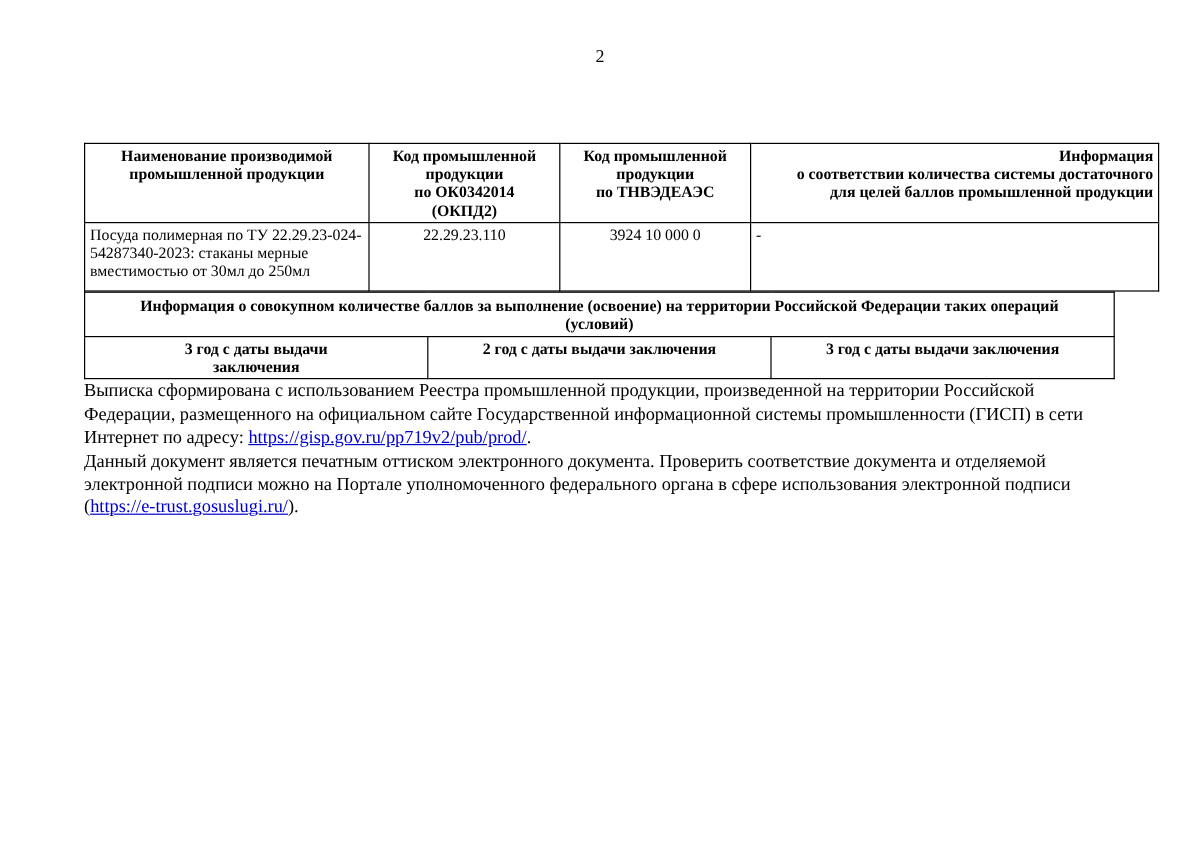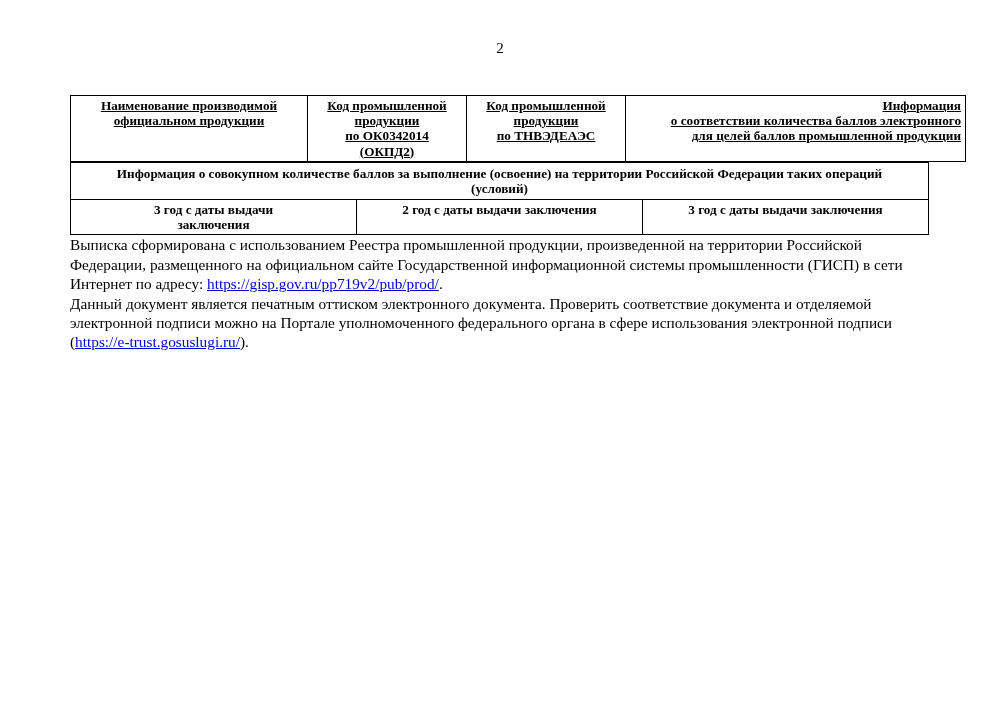--- a/index.html
+++ b/index.html
@@ -41,22 +41,21 @@
     vertical-align: top;
     padding: 2px 4px;
     font-size: 13.2px;
     line-height: 1.15;
   }
   table.doc-table th {
     text-align: center;
     font-weight: bold;
   }
   .t1 {
-    margin-top: 38px;
-    text-decoration: underline;
+    margin-top: 62px;
   }
   .t1 .c1 { width: 228px; }
   .t1 .c2 { width: 150px; }
   .t1 .c3 { width: 150px; }
   .t1 .c4 { width: 331px; text-align: right; }
   .t1 td.body-cell {
     height: 52px;
   }
   .t1 td.center { text-align: center; }
   .t1 td.left { text-align: left; }
@@ -96,38 +95,44 @@
 
   <div class="page-number">2</div>
 
   <div class="content">
 
     <table class="doc-table t1">
       <tbody>
           <tr>
         <th class="c1">
           <span>Наименование производимой</span><br>
-          <span>официальном продукции</span>
+          <span>промышленной продукции</span>
         </th>
         <th class="c2">
           <span>Код промышленной</span><br>
           <span>продукции</span><br>
           <span>по ОК0342014</span><br>
           <span>(ОКПД2)</span>
         </th>
         <th class="c3">
           <span>Код промышленной</span><br>
           <span>продукции</span><br>
           <span>по ТНВЭДЕАЭС</span>
         </th>
         <th class="c4">
           <span>Информация</span><br>
-          <span>о соответствии количества баллов электронного</span><br>
+          <span>о соответствии количества системы достаточного</span><br>
           <span>для целей баллов промышленной продукции</span>
         </th>
+      </tr>
+      <tr>
+        <td class="c1 body-cell left">Посуда полимерная по ТУ 22.29.23-024-54287340-2023: стаканы мерные вместимостью от 30мл до 250мл</td>
+        <td class="c2 body-cell center">22.29.23.110</td>
+        <td class="c3 body-cell center">3924 10 000 0</td>
+        <td class="c4 body-cell left">-</td>
       </tr>
     </tbody>
       </table>
 
     <table class="doc-table t2">
       <tbody>
           <tr>
         <th class="head-span" colspan="3">
           <span>Информация о совокупном количестве баллов за выполнение (освоение) на территории Российской Федерации таких операций</span><br>
           <span>(условий)</span>

